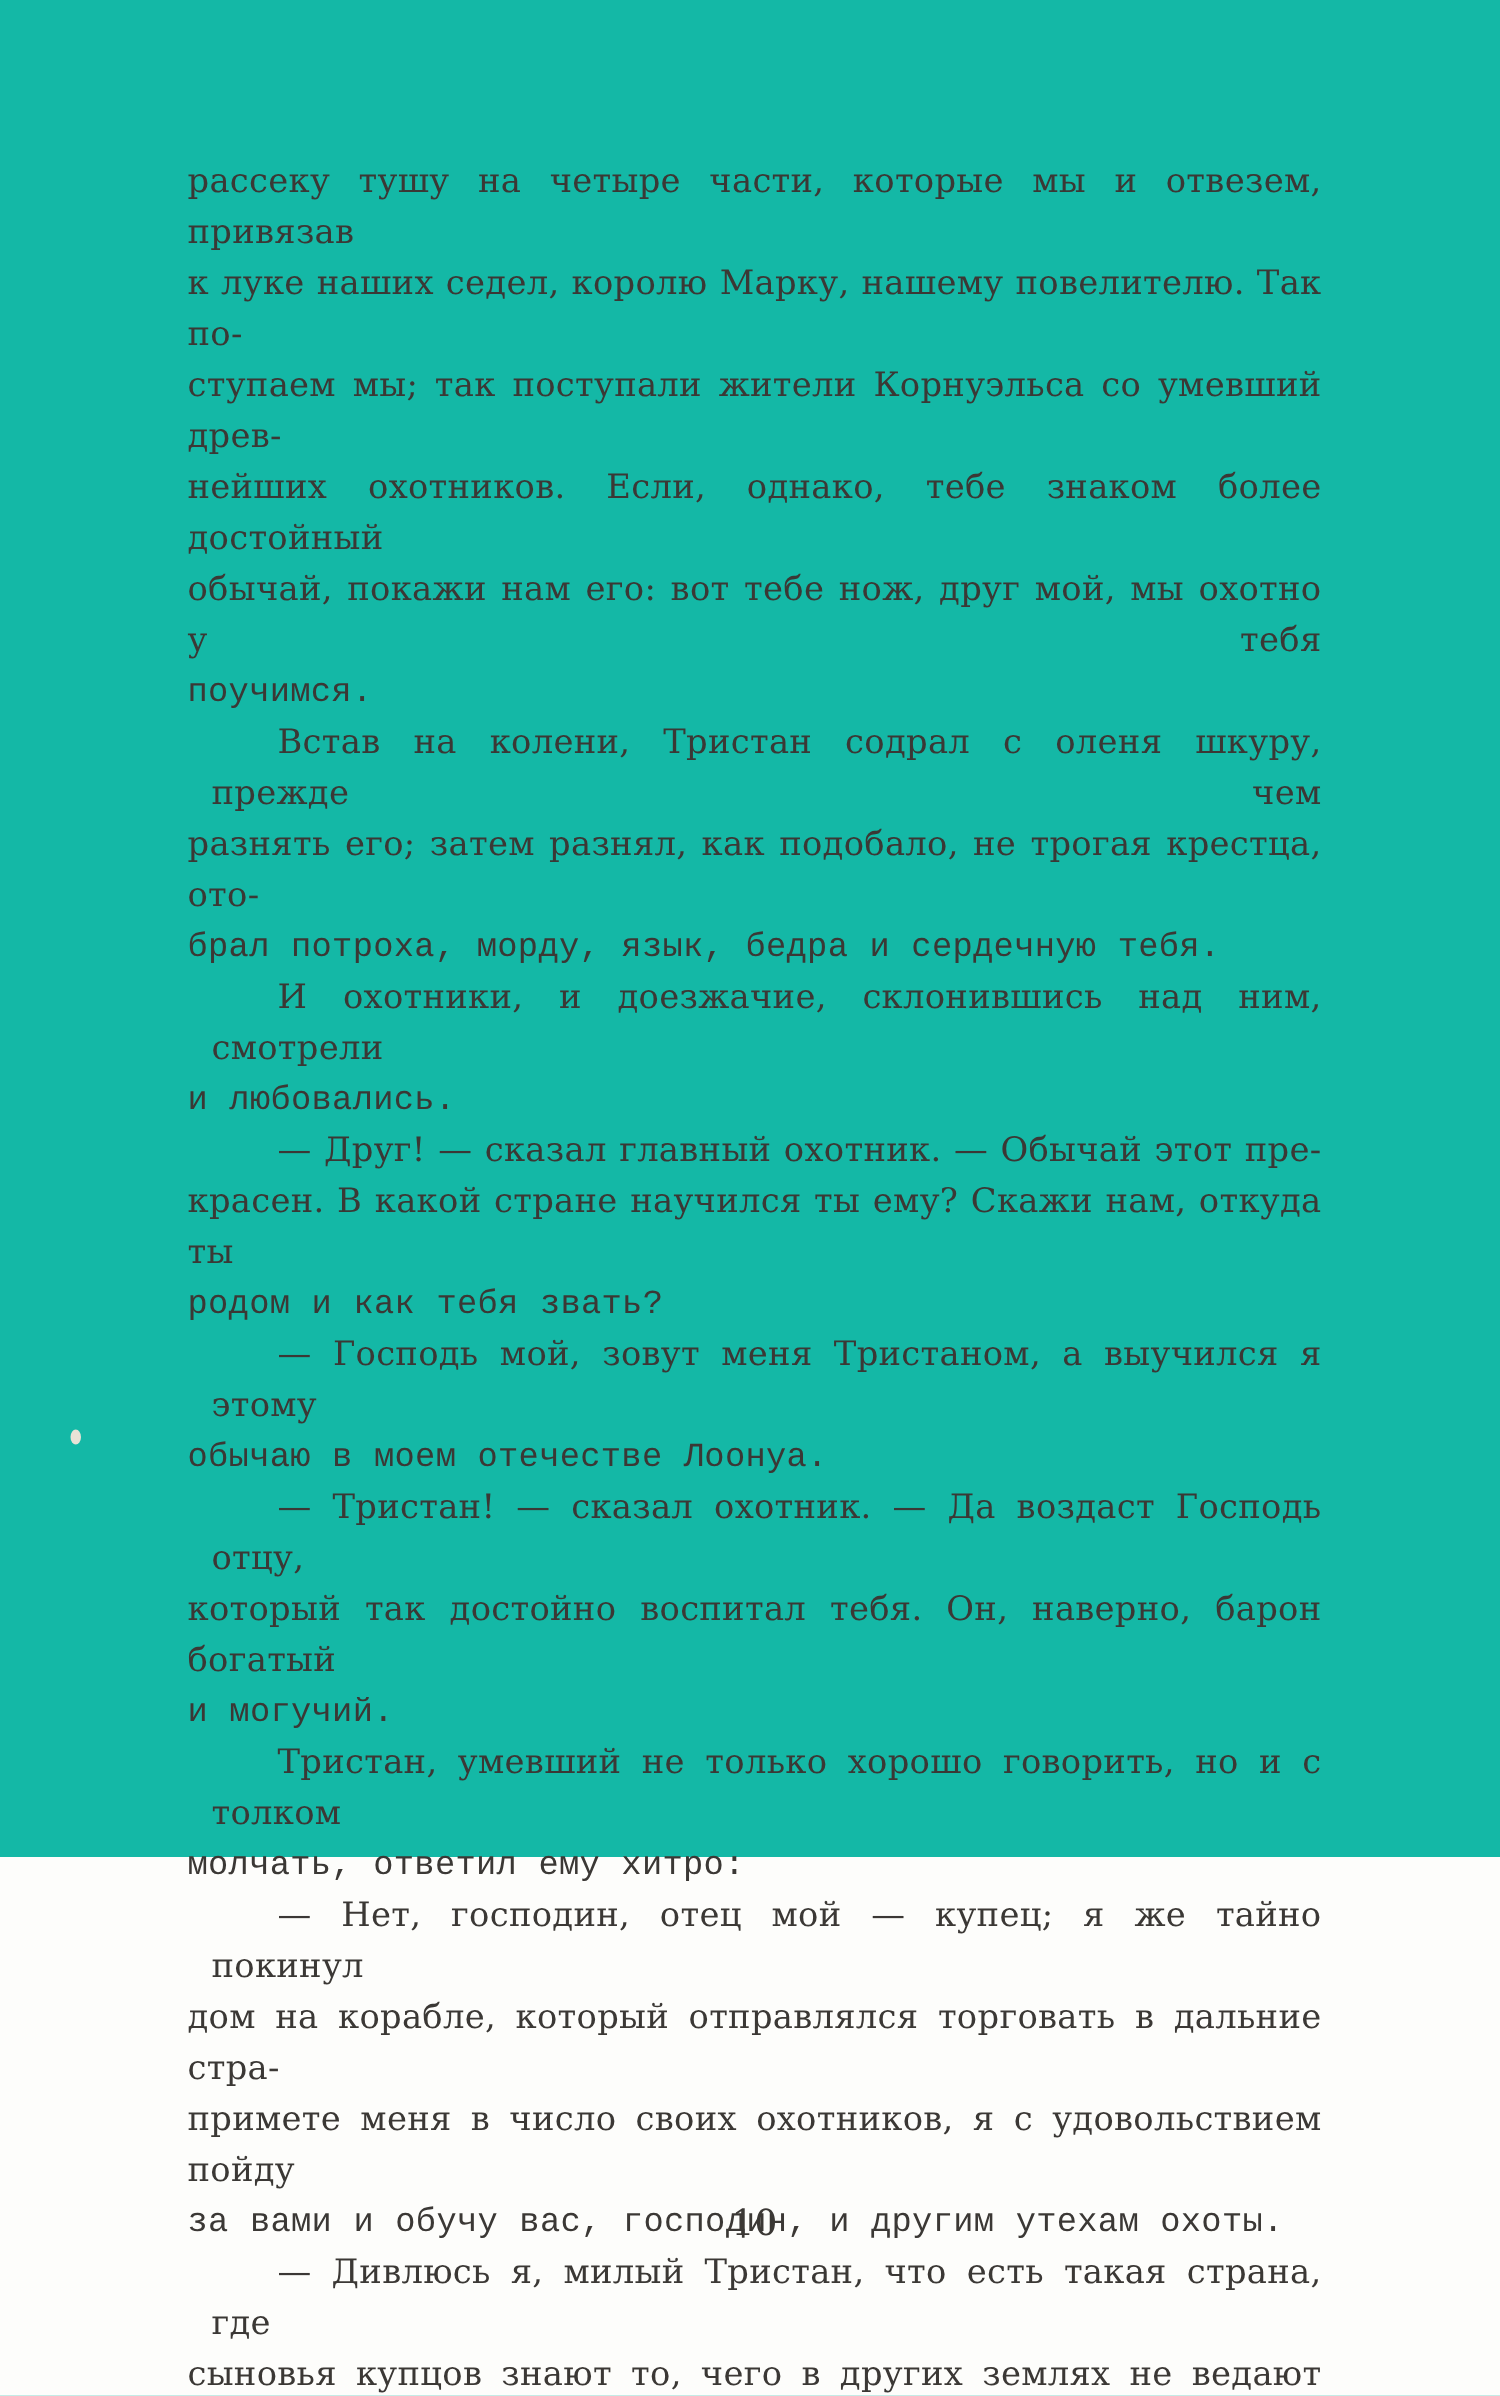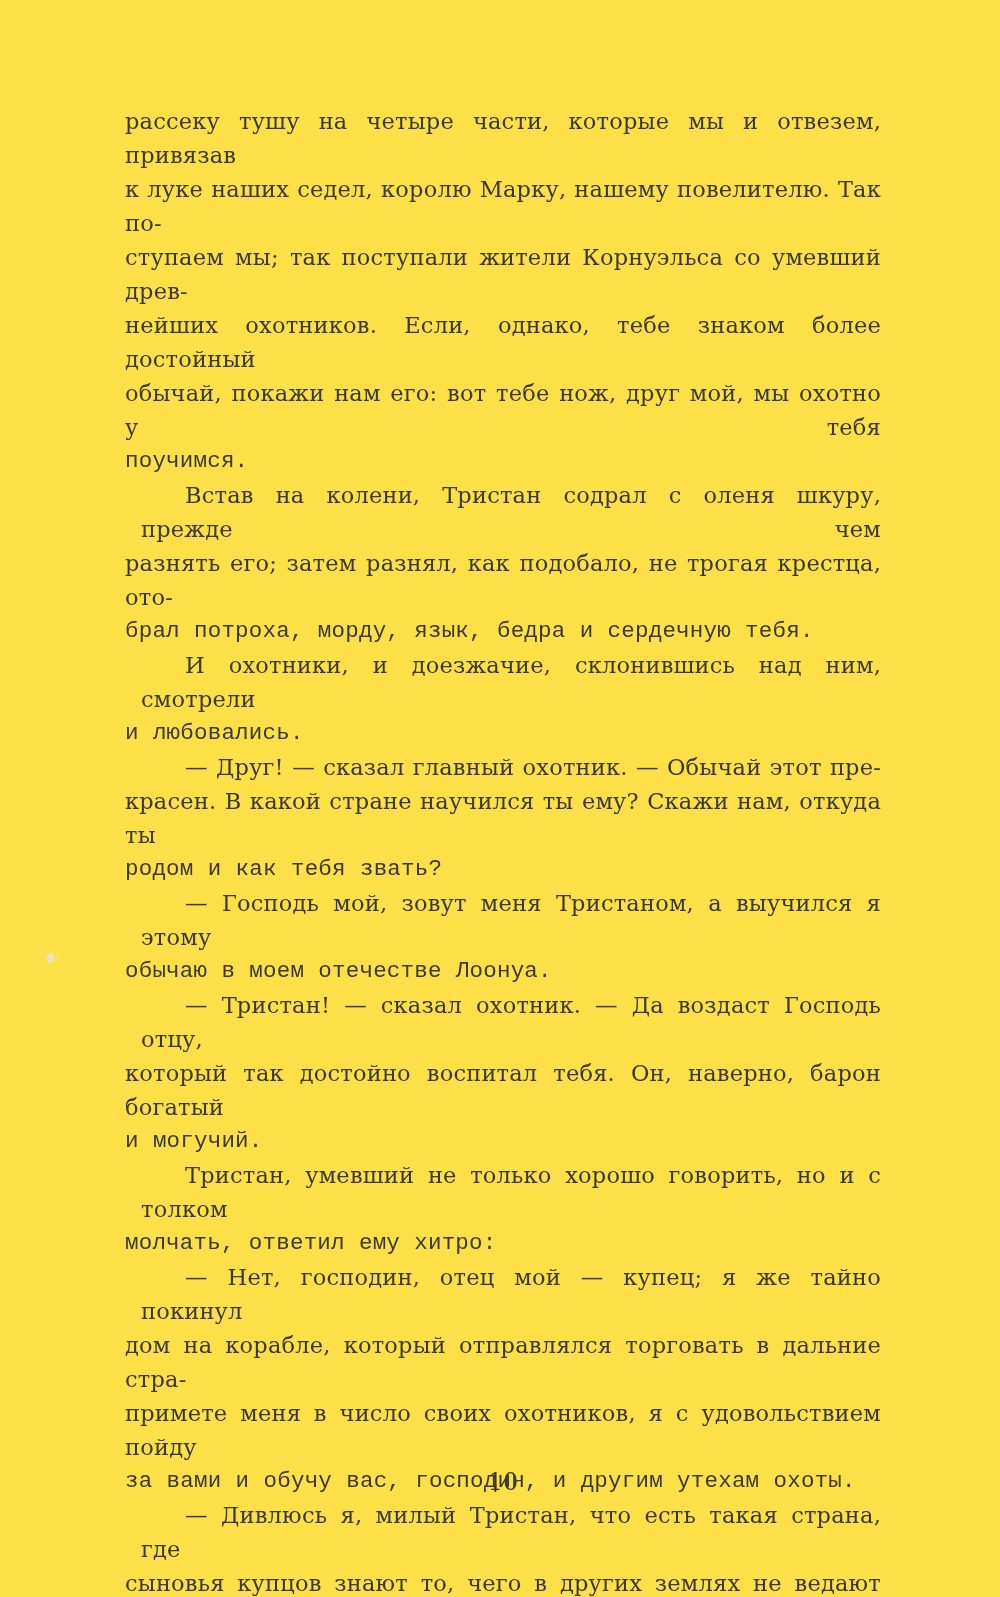--- a/index.html
+++ b/index.html
@@ -6,22 +6,22 @@
     margin: 0;
     padding: 0;
     width: 1000px;
     height: 1597px;
     background: #fdfdfb;
     overflow: hidden;
   }
   .page {
     position: relative;
     width: 1000px;
-    height: 1597px;
-    background: #fde047;
+    height: 1238px;
+    background: #14b8a6;
     font-family: "DejaVu Serif", serif;
     color: #3b3835;
   }
   .text-block {
     position: absolute;
     left: 125px;
     top: 104px;
     width: 756px;
     font-size: 22.5px;
     line-height: 34px;

